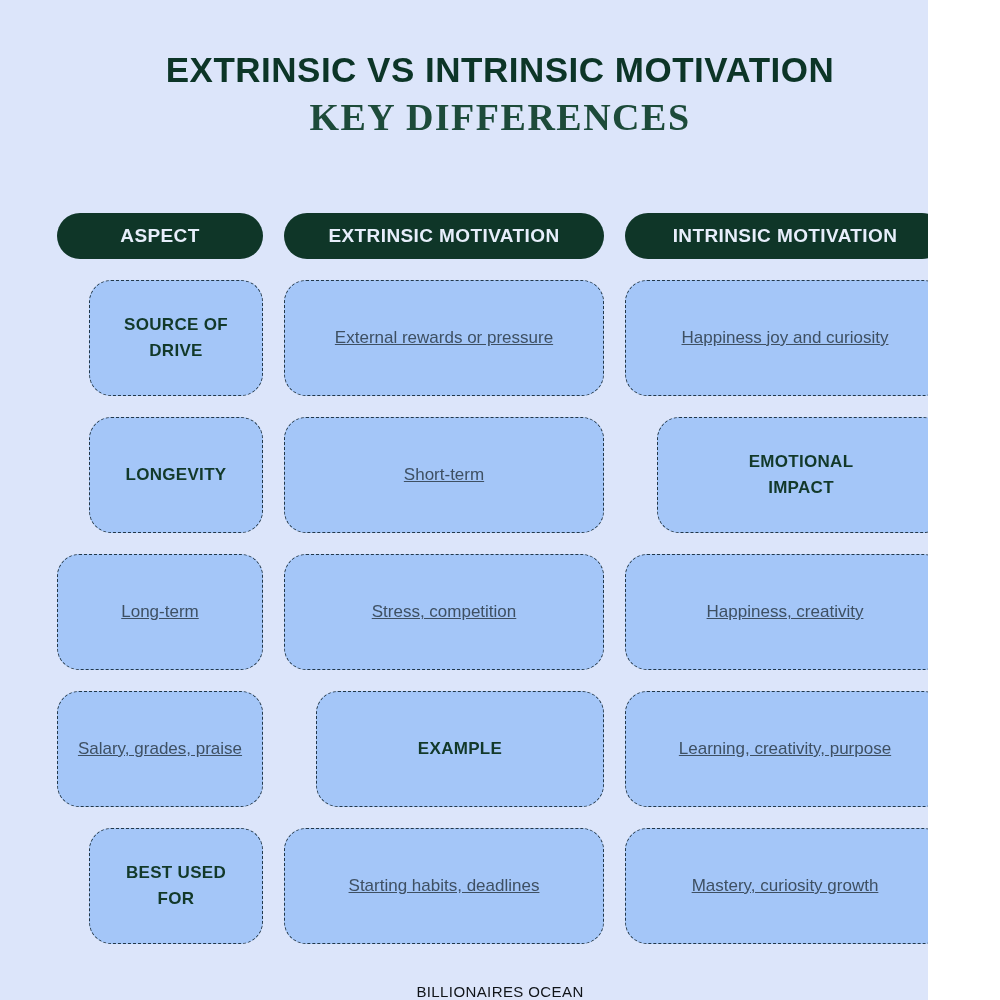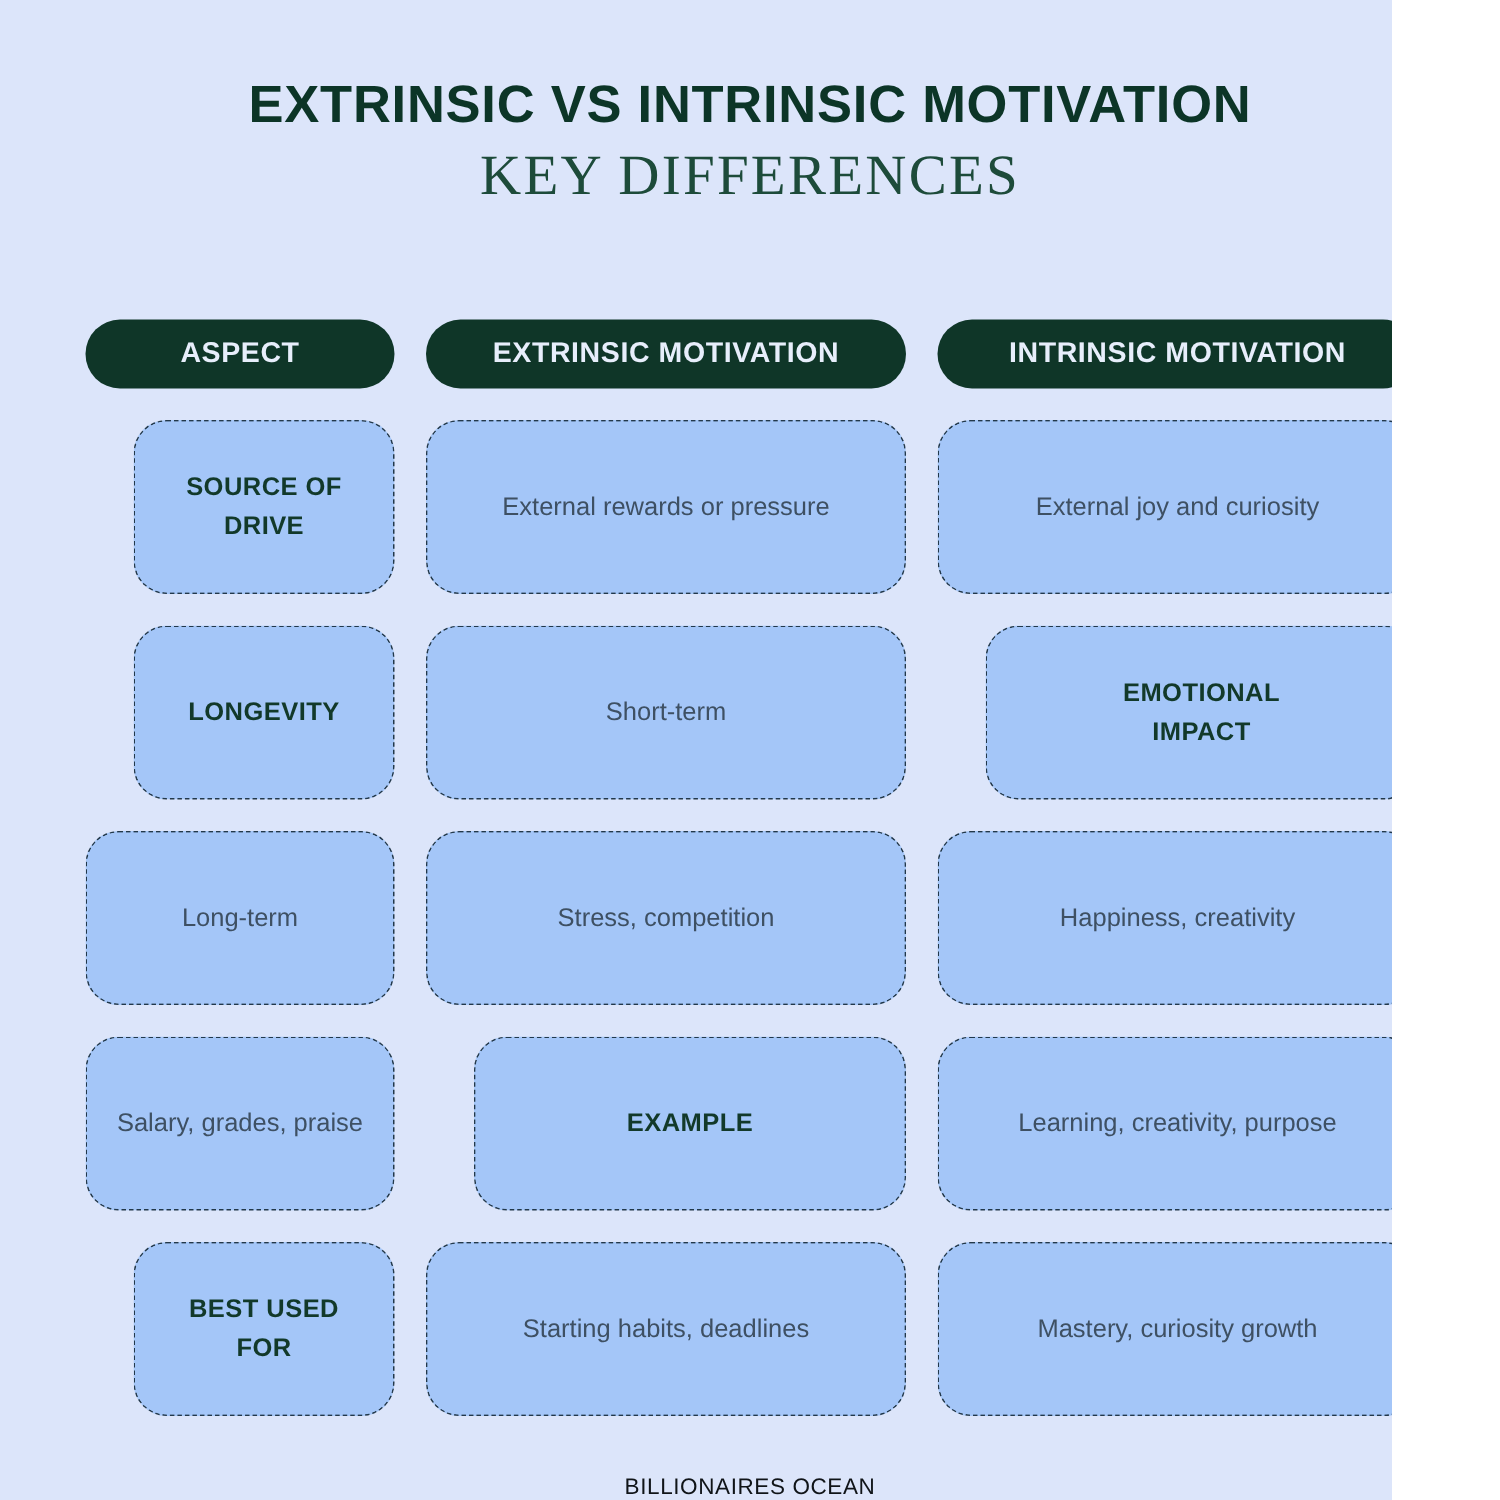--- a/index.html
+++ b/index.html
@@ -7,33 +7,33 @@
     --header-pill:#0f3628; --header-text:#e7eefb; --aspect-text:#12392a;
     --value-text:#3e5063; --title-text:#0c3527; --subtitle-text:#1d4b3a;
     --footer-text:#101418;
   }
   *{margin:0;padding:0;box-sizing:border-box;}
   html,body{width:1000px;height:1000px;}
   body{font-family:"Liberation Sans",sans-serif;}
   .canvas{position:relative;width:928px;height:1000px;background:var(--background);overflow:hidden;}
   .header{position:absolute;top:52px;left:0;width:1000px;text-align:center;}
   .title{font-size:35px;font-weight:700;letter-spacing:.5px;color:var(--title-text);line-height:1;}
-  .subtitle{margin-top:11px;font-family:"Liberation Serif",serif;font-weight:400;
+  .subtitle{margin-top:11px;font-family:"Liberation Serif",serif;font-weight:700;
     font-size:38px;letter-spacing:1.5px;color:var(--subtitle-text);line-height:1;}
   .grid{position:absolute;left:57px;top:213px;display:grid;
     grid-template-columns:206px 320px 320px;column-gap:21px;row-gap:21px;
     grid-template-rows:46px repeat(5,116px);}
   .pill{background:var(--header-pill);border-radius:23px;display:flex;
     align-items:center;justify-content:center;}
   .pill span{color:var(--header-text);font-size:19px;font-weight:700;letter-spacing:.4px;}
   .cell{background:var(--cell-fill);border:1px dashed var(--cell-border);border-radius:22px;
     display:flex;align-items:center;justify-content:center;text-align:center;padding:8px 18px;}
   .cell.aspect{color:var(--aspect-text);font-size:17px;font-weight:700;
     letter-spacing:.3px;white-space:pre-line;line-height:1.55;margin-left:32px;}
-  .cell.value{color:var(--value-text);font-size:17px;font-weight:400;}
+  .cell.value{color:var(--value-text);font-size:17px;font-weight:400;text-decoration:underline;}
   .footer{position:absolute;bottom:0;left:0;width:1000px;text-align:center;
     color:var(--footer-text);font-size:15px;font-weight:400;letter-spacing:.4px;}
 </style>
 </head>
 <body>
 
 <div class="canvas">
 
   <div class="header">
     <div class="title">EXTRINSIC VS INTRINSIC MOTIVATION</div>
@@ -47,21 +47,21 @@
     </div>
     <div class="pill">
       <span>EXTRINSIC MOTIVATION</span>
     </div>
     <div class="pill">
       <span>INTRINSIC MOTIVATION</span>
     </div>
 
     <div class="cell aspect">SOURCE OF DRIVE</div>
     <div class="cell value">External rewards or pressure</div>
-    <div class="cell value">External joy and curiosity</div>
+    <div class="cell value">Happiness joy and curiosity</div>
 
     <div class="cell aspect">LONGEVITY</div>
     <div class="cell value">Short-term</div>
     <div class="cell aspect">EMOTIONAL
 IMPACT</div>
 
     <div class="cell value">Long-term</div>
     <div class="cell value">Stress, competition</div>
     <div class="cell value">Happiness, creativity</div>
 

